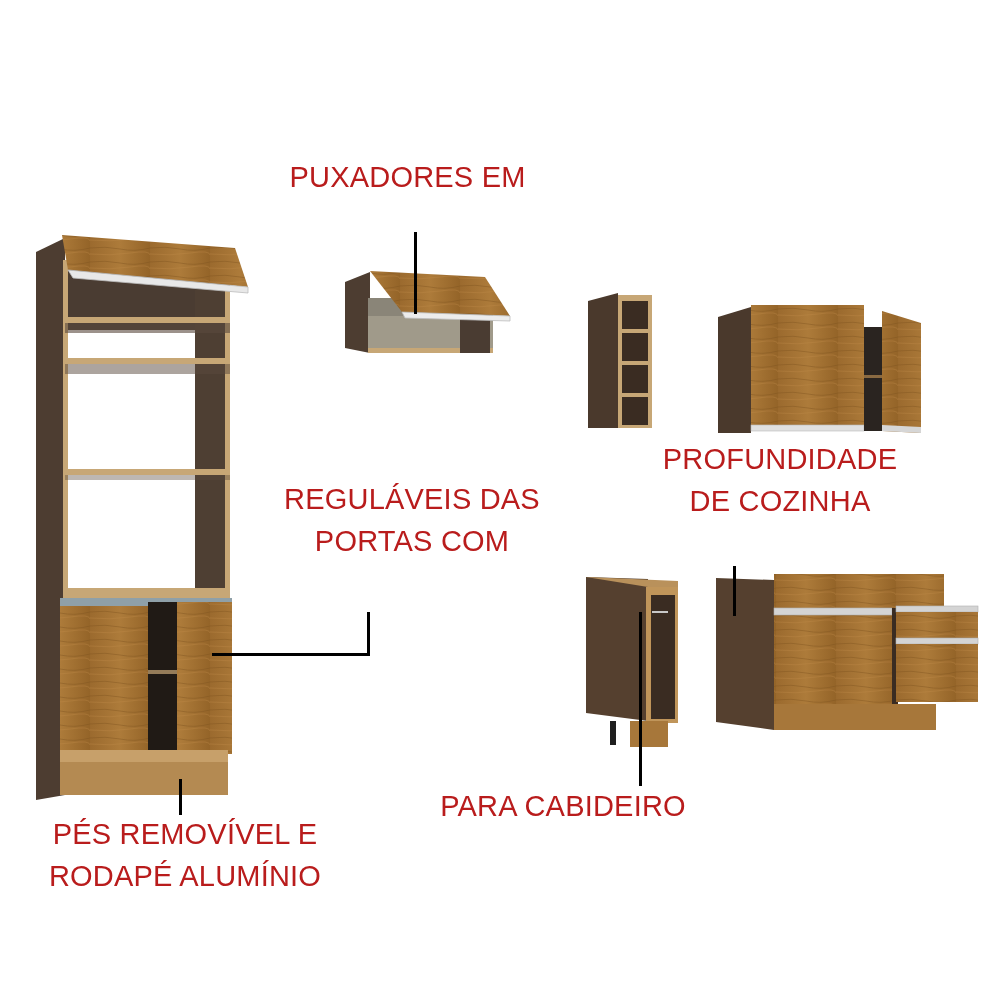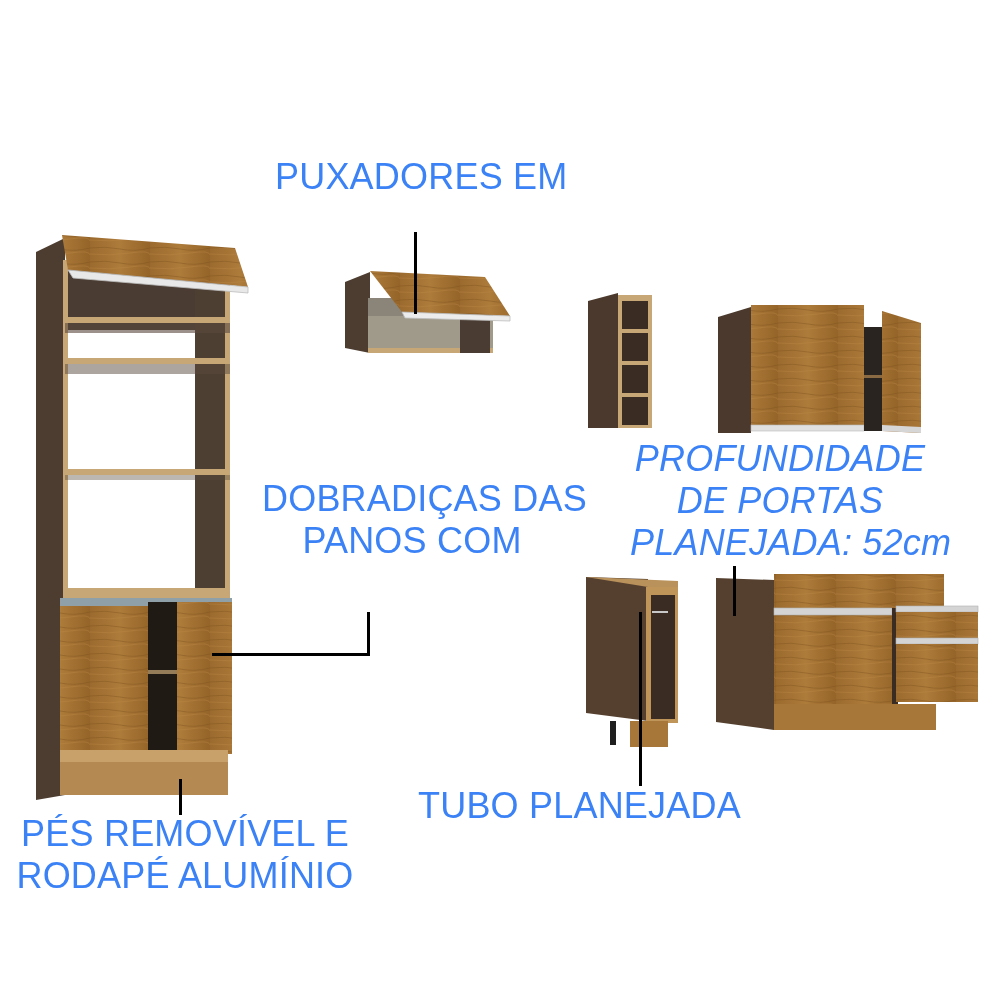--- a/index.html
+++ b/index.html
@@ -1,18 +1,18 @@
 <!DOCTYPE html>
 <html><head>
 <meta charset="utf-8">
 <style>
   html, body { margin:0; padding:0; background:#ffffff; }
   body { width:1000px; height:1000px; position:relative; overflow:hidden;
          font-family:"Liberation Sans", "DejaVu Sans", sans-serif; }
-  .label { position:absolute; color:#3b82f6; font-size:36px; line-height:42px;
+  .label { position:absolute; color:#b91c1c; font-size:29px; line-height:42px;
            text-align:center; white-space:nowrap; letter-spacing:0.2px; }
   .line { position:absolute; background:#000; }
   svg.furn { position:absolute; overflow:visible; }
 </style>
 </head>
 <body>
 
 <svg class="furn" style="left:30px;top:230px;" width="230" height="580" viewBox="0 0 230 580">
   <defs>
     <linearGradient id="woodg" x1="0" y1="0" x2="1" y2="0">
@@ -115,30 +115,29 @@
 <div class="line" style="left:212px;top:653px;width:158px;height:3px;"></div>
 <div class="line" style="left:179px;top:779px;width:3px;height:36px;"></div>
 <div class="line" style="left:639px;top:612px;width:3px;height:174px;"></div>
 <div class="line" style="left:733px;top:566px;width:3px;height:50px;"></div>
 
 <div class="label" style="left:275px;top:156px;width:265px;">
   <div>PUXADORES EM</div>
 </div>
 
 <div class="label" style="left:262px;top:478px;width:300px;">
-  <div>DOBRADIÇAS DAS</div>
-  <div>PANOS COM</div>
+  <div>REGULÁVEIS DAS</div>
+  <div>PORTAS COM</div>
 </div>
 
-<div class="label" style="left:630px;top:438px;width:300px;font-style:italic;">
+<div class="label" style="left:630px;top:438px;width:300px;">
   <div>PROFUNDIDADE</div>
-  <div>DE PORTAS</div>
-  <div>PLANEJADA: 52cm</div>
+  <div>DE COZINHA</div>
 </div>
 
 <div class="label" style="left:15px;top:813px;width:340px;">
   <div>PÉS REMOVÍVEL E</div>
   <div>RODAPÉ ALUMÍNIO</div>
 </div>
 
 <div class="label" style="left:418px;top:785px;width:290px;">
-  <div>TUBO PLANEJADA</div>
+  <div>PARA CABIDEIRO</div>
 </div>
 
 </body></html>

